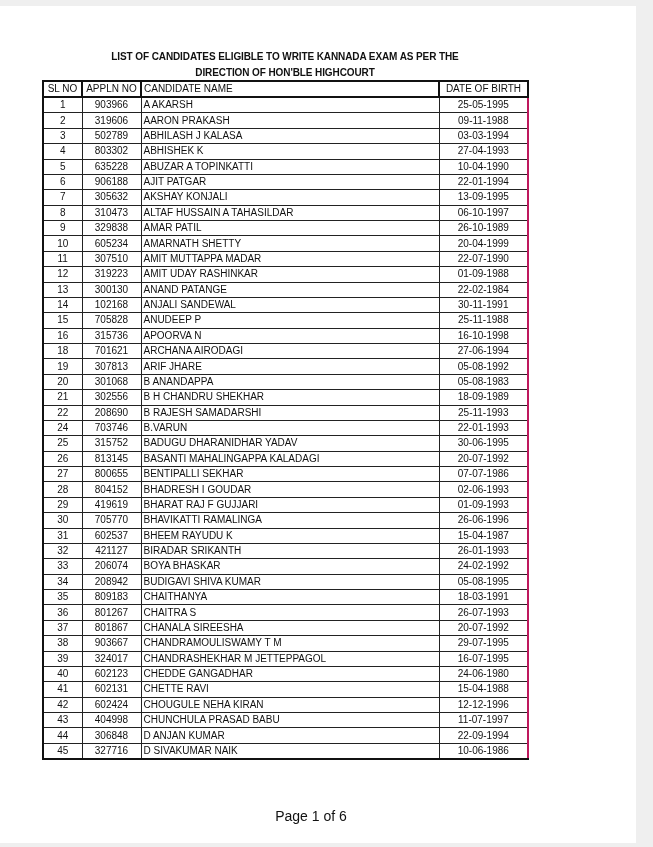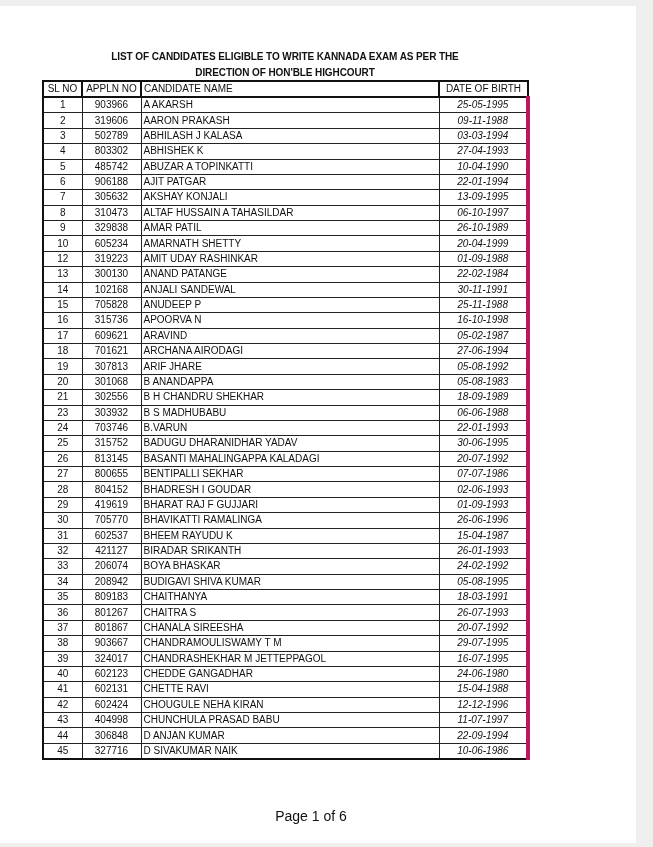--- a/index.html
+++ b/index.html
@@ -32,21 +32,21 @@
     padding: 0 2px;
     height: 14.38px; line-height: 14px;
     white-space: nowrap; overflow: hidden;
   }
   table.cand thead th {
     border: 2px solid #111;
     font-weight: normal; height: 13px;
   }
   table.cand tbody tr:last-child td { border-bottom: 2px solid #111; }
   table.cand tbody td:first-child { border-left: 2px solid #111; }
-  table.cand tbody td:last-child { border-right: 4px solid #be185d; font-style: italic; }
+  table.cand tbody td:last-child { border-right: 2px solid #be185d; }
   col.c1 { width: 39px; } col.c2 { width: 59px; } col.c3 { width: 298px; } col.c4 { width: 89px; }
   .center { text-align: center; }
   .left { text-align: left; }
   .footer {
     position: absolute; top: 802px; left: 0; width: 622px;
     text-align: center; font-size: 14px; color: #111;
   }
 </style>
 </head>
 <body>
@@ -90,21 +90,21 @@
           <td class="center">03-03-1994</td>
         </tr>
         <tr>
           <td class="center">4</td>
           <td class="center">803302</td>
           <td class="left">ABHISHEK K</td>
           <td class="center">27-04-1993</td>
         </tr>
         <tr>
           <td class="center">5</td>
-          <td class="center">485742</td>
+          <td class="center">635228</td>
           <td class="left">ABUZAR A TOPINKATTI</td>
           <td class="center">10-04-1990</td>
         </tr>
         <tr>
           <td class="center">6</td>
           <td class="center">906188</td>
           <td class="left">AJIT PATGAR</td>
           <td class="center">22-01-1994</td>
         </tr>
         <tr>
@@ -125,20 +125,26 @@
           <td class="left">AMAR PATIL</td>
           <td class="center">26-10-1989</td>
         </tr>
         <tr>
           <td class="center">10</td>
           <td class="center">605234</td>
           <td class="left">AMARNATH SHETTY</td>
           <td class="center">20-04-1999</td>
         </tr>
         <tr>
+          <td class="center">11</td>
+          <td class="center">307510</td>
+          <td class="left">AMIT MUTTAPPA MADAR</td>
+          <td class="center">22-07-1990</td>
+        </tr>
+        <tr>
           <td class="center">12</td>
           <td class="center">319223</td>
           <td class="left">AMIT UDAY RASHINKAR</td>
           <td class="center">01-09-1988</td>
         </tr>
         <tr>
           <td class="center">13</td>
           <td class="center">300130</td>
           <td class="left">ANAND PATANGE</td>
           <td class="center">22-02-1984</td>
@@ -155,26 +161,20 @@
           <td class="left">ANUDEEP P</td>
           <td class="center">25-11-1988</td>
         </tr>
         <tr>
           <td class="center">16</td>
           <td class="center">315736</td>
           <td class="left">APOORVA N</td>
           <td class="center">16-10-1998</td>
         </tr>
         <tr>
-          <td class="center">17</td>
-          <td class="center">609621</td>
-          <td class="left">ARAVIND</td>
-          <td class="center">05-02-1987</td>
-        </tr>
-        <tr>
           <td class="center">18</td>
           <td class="center">701621</td>
           <td class="left">ARCHANA AIRODAGI</td>
           <td class="center">27-06-1994</td>
         </tr>
         <tr>
           <td class="center">19</td>
           <td class="center">307813</td>
           <td class="left">ARIF JHARE</td>
           <td class="center">05-08-1992</td>
@@ -185,24 +185,24 @@
           <td class="left">B ANANDAPPA</td>
           <td class="center">05-08-1983</td>
         </tr>
         <tr>
           <td class="center">21</td>
           <td class="center">302556</td>
           <td class="left">B H CHANDRU SHEKHAR</td>
           <td class="center">18-09-1989</td>
         </tr>
         <tr>
-          <td class="center">23</td>
-          <td class="center">303932</td>
-          <td class="left">B S MADHUBABU</td>
-          <td class="center">06-06-1988</td>
+          <td class="center">22</td>
+          <td class="center">208690</td>
+          <td class="left">B RAJESH SAMADARSHI</td>
+          <td class="center">25-11-1993</td>
         </tr>
         <tr>
           <td class="center">24</td>
           <td class="center">703746</td>
           <td class="left">B.VARUN</td>
           <td class="center">22-01-1993</td>
         </tr>
         <tr>
           <td class="center">25</td>
           <td class="center">315752</td>

